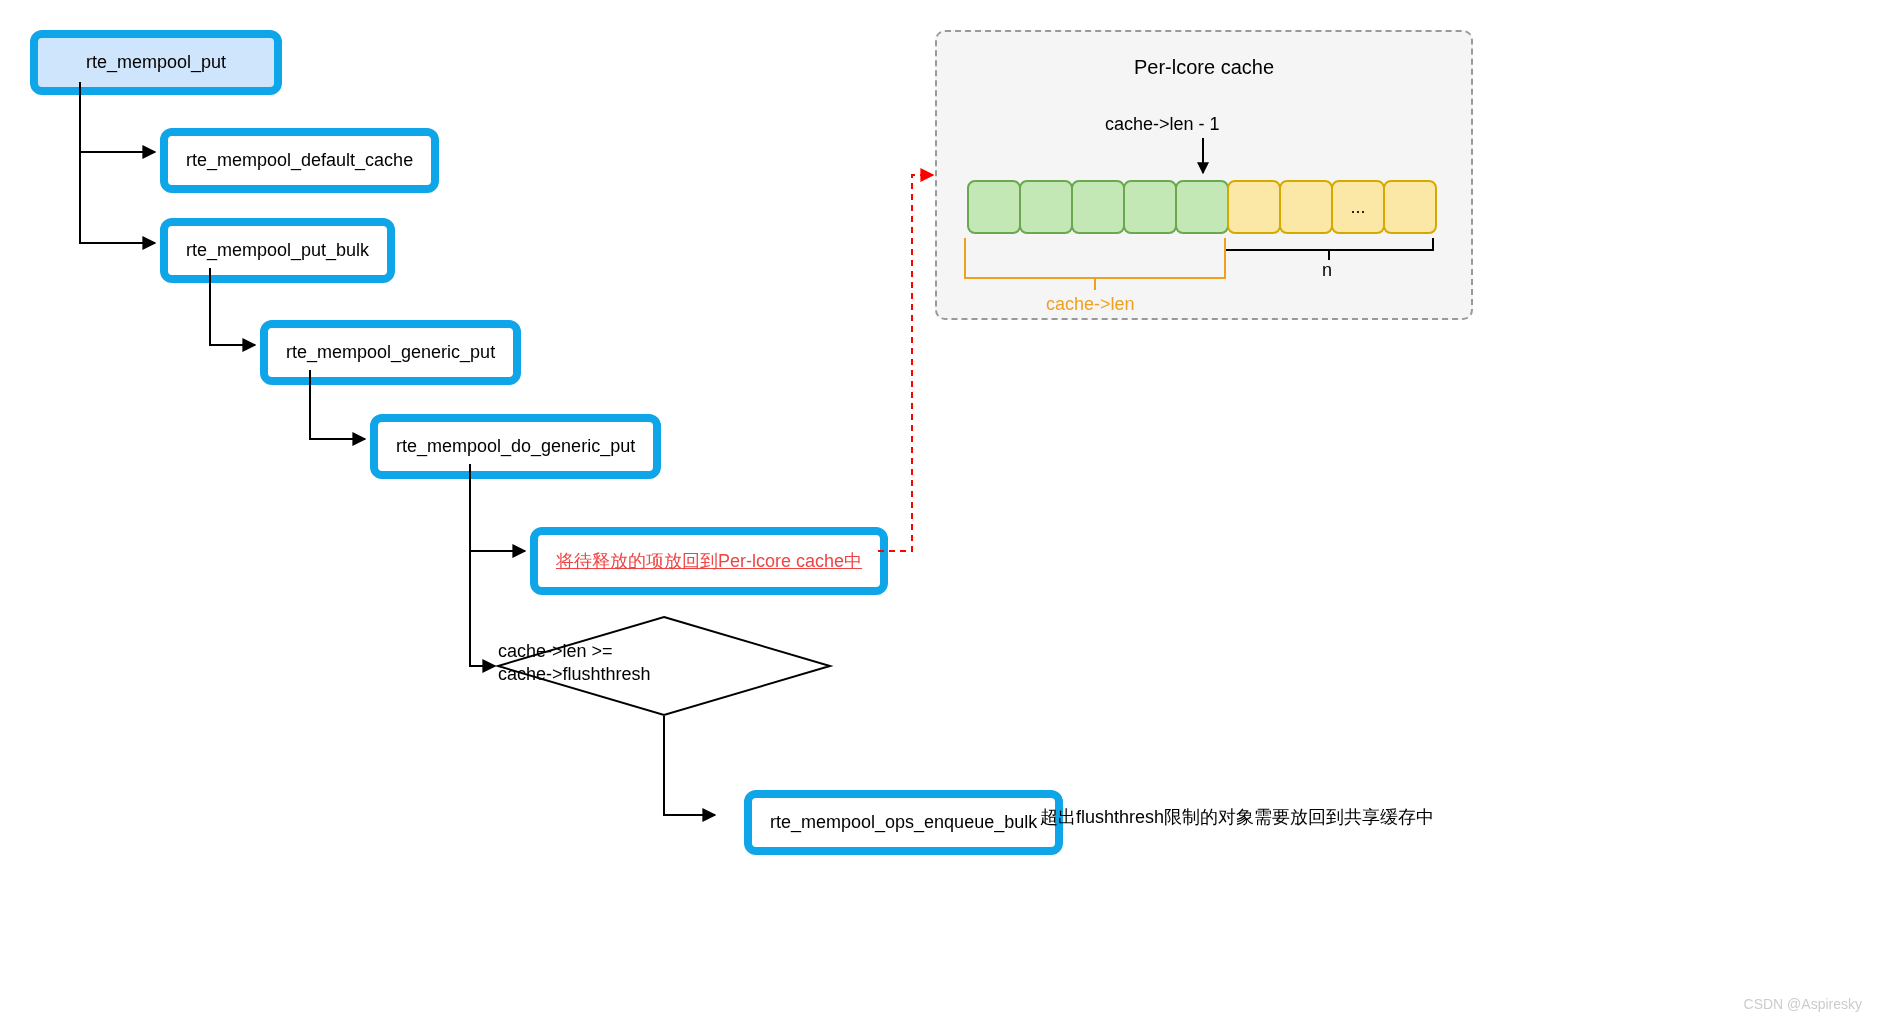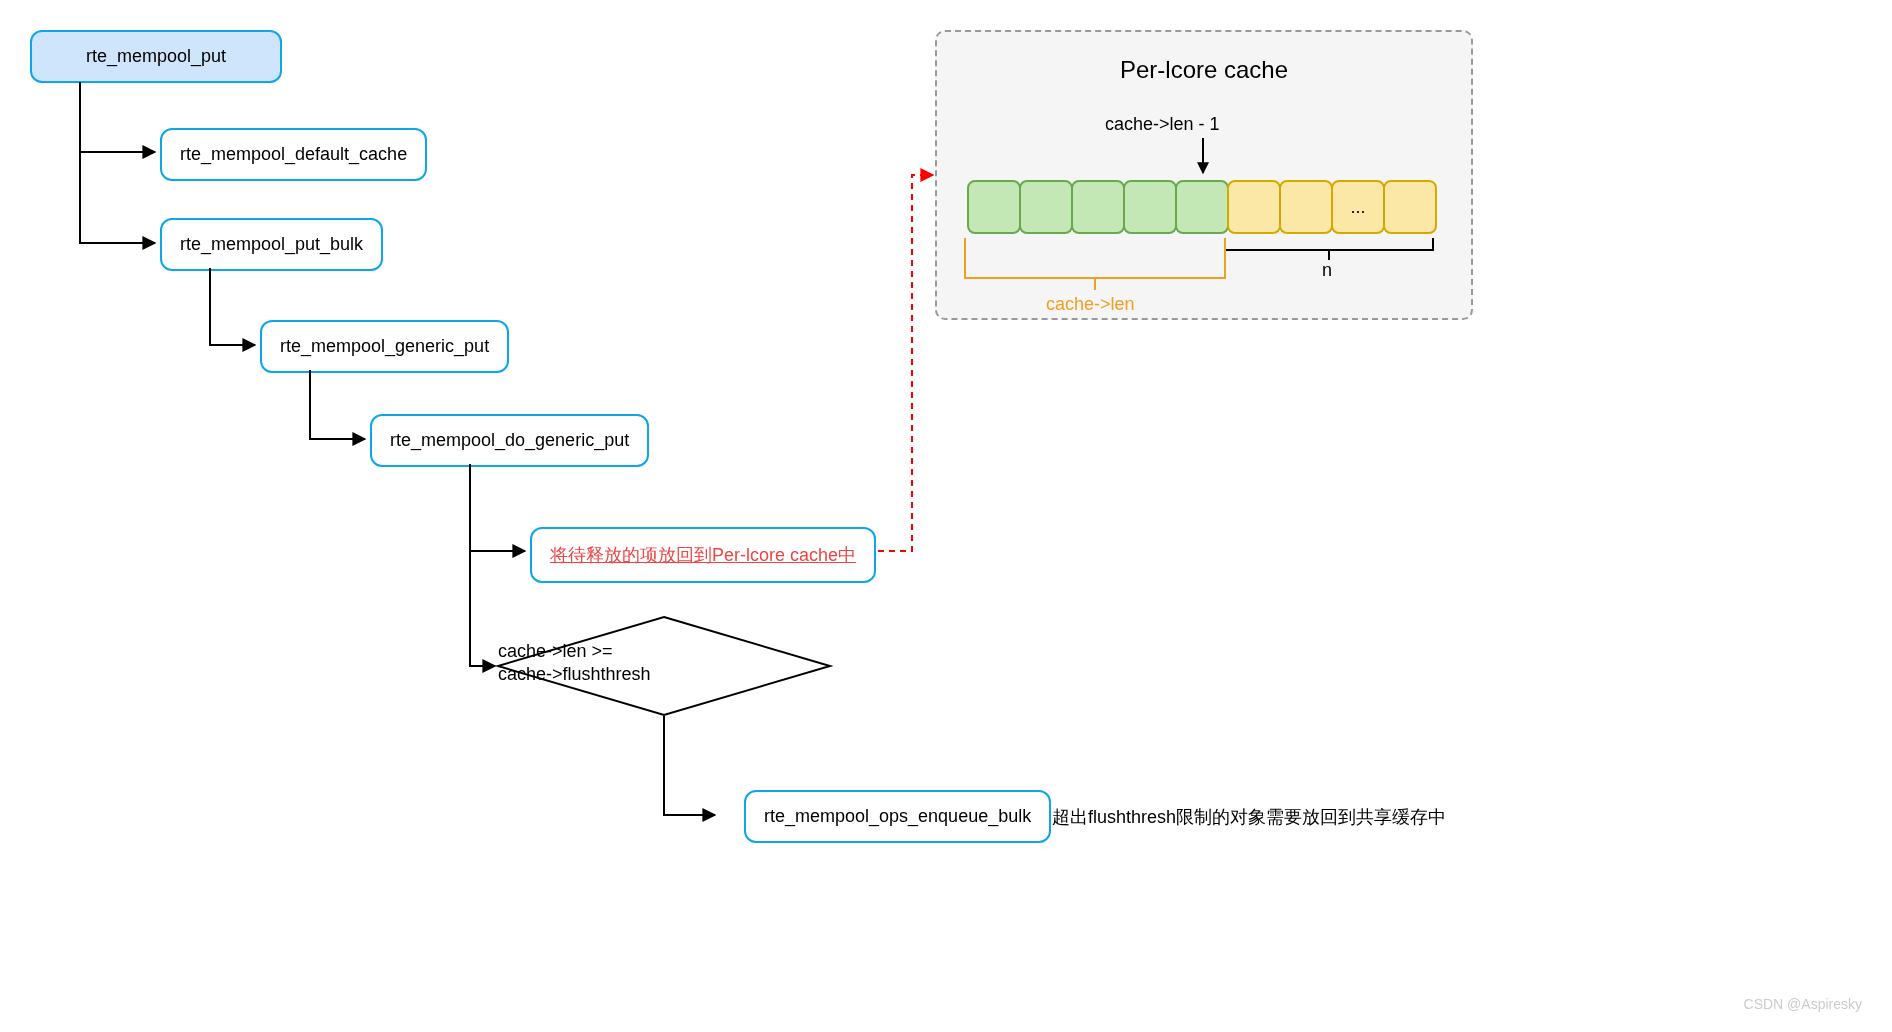--- a/index.html
+++ b/index.html
@@ -9,21 +9,21 @@
     width: 1892px;
     height: 1032px;
     font-family: Arial, "Microsoft YaHei", sans-serif;
     font-size: 18px;
     background: #fff;
     position: relative;
     color: #000;
   }
   .node {
     position: absolute;
-    border: 2px solid #0ea5e9;
+    border: 8px solid #0ea5e9;
     border-radius: 12px;
     background: #fff;
     padding: 14px 18px;
     white-space: nowrap;
     text-align: center;
   }
   .node.blue { background: #cfe5fb; }
   .node.red-text { color: #ef4444; text-decoration: underline; }
   .diamond-text {
     position: absolute;
@@ -37,21 +37,21 @@
     width: 538px; height: 290px;
     border: 2px dashed #999;
     border-radius: 10px;
     background: #f5f5f5;
   }
   .cache-title {
     position: absolute;
     top: 24px;
     width: 100%;
     text-align: center;
-    font-size: 24px;
+    font-size: 20px;
   }
   .cache-row {
     position: absolute;
     top: 148px; left: 30px;
     display: flex;
   }
   .cell {
     width: 54px; height: 54px;
     border: 2px solid;
     border-radius: 8px;
@@ -105,21 +105,21 @@
     <polygon points="664,617 830,666 664,715 498,666" fill="#fff" stroke="#000" stroke-width="2"></polygon>
   </svg>
   <div class="diamond-text" style="left:498px; top:640px; width:332px;">
     <span>cache-&gt;len &gt;=</span><br>
     <span>cache-&gt;flushthresh</span>
   </div>
 </div>
 
 <div class="node" style="left:744px; top:790px;">rte_mempool_ops_enqueue_bulk</div>
 
-<div class="plain-label" style="left:1040px; top:805px;margin-left:12px;">超出flushthresh限制的对象需要放回到共享缓存中</div>
+<div class="plain-label" style="left:1040px; top:805px;">超出flushthresh限制的对象需要放回到共享缓存中</div>
 
 <div class="cache-container">
   <div class="cache-title">Per-lcore cache</div>
 
   <div class="arrow-down-label" style="top:82px; left:168px; width:140px;">cache-&gt;len - 1</div>
 
   <div class="cache-row">
     <div class="cell green"></div>
     <div class="cell green"></div>
     <div class="cell green"></div>

